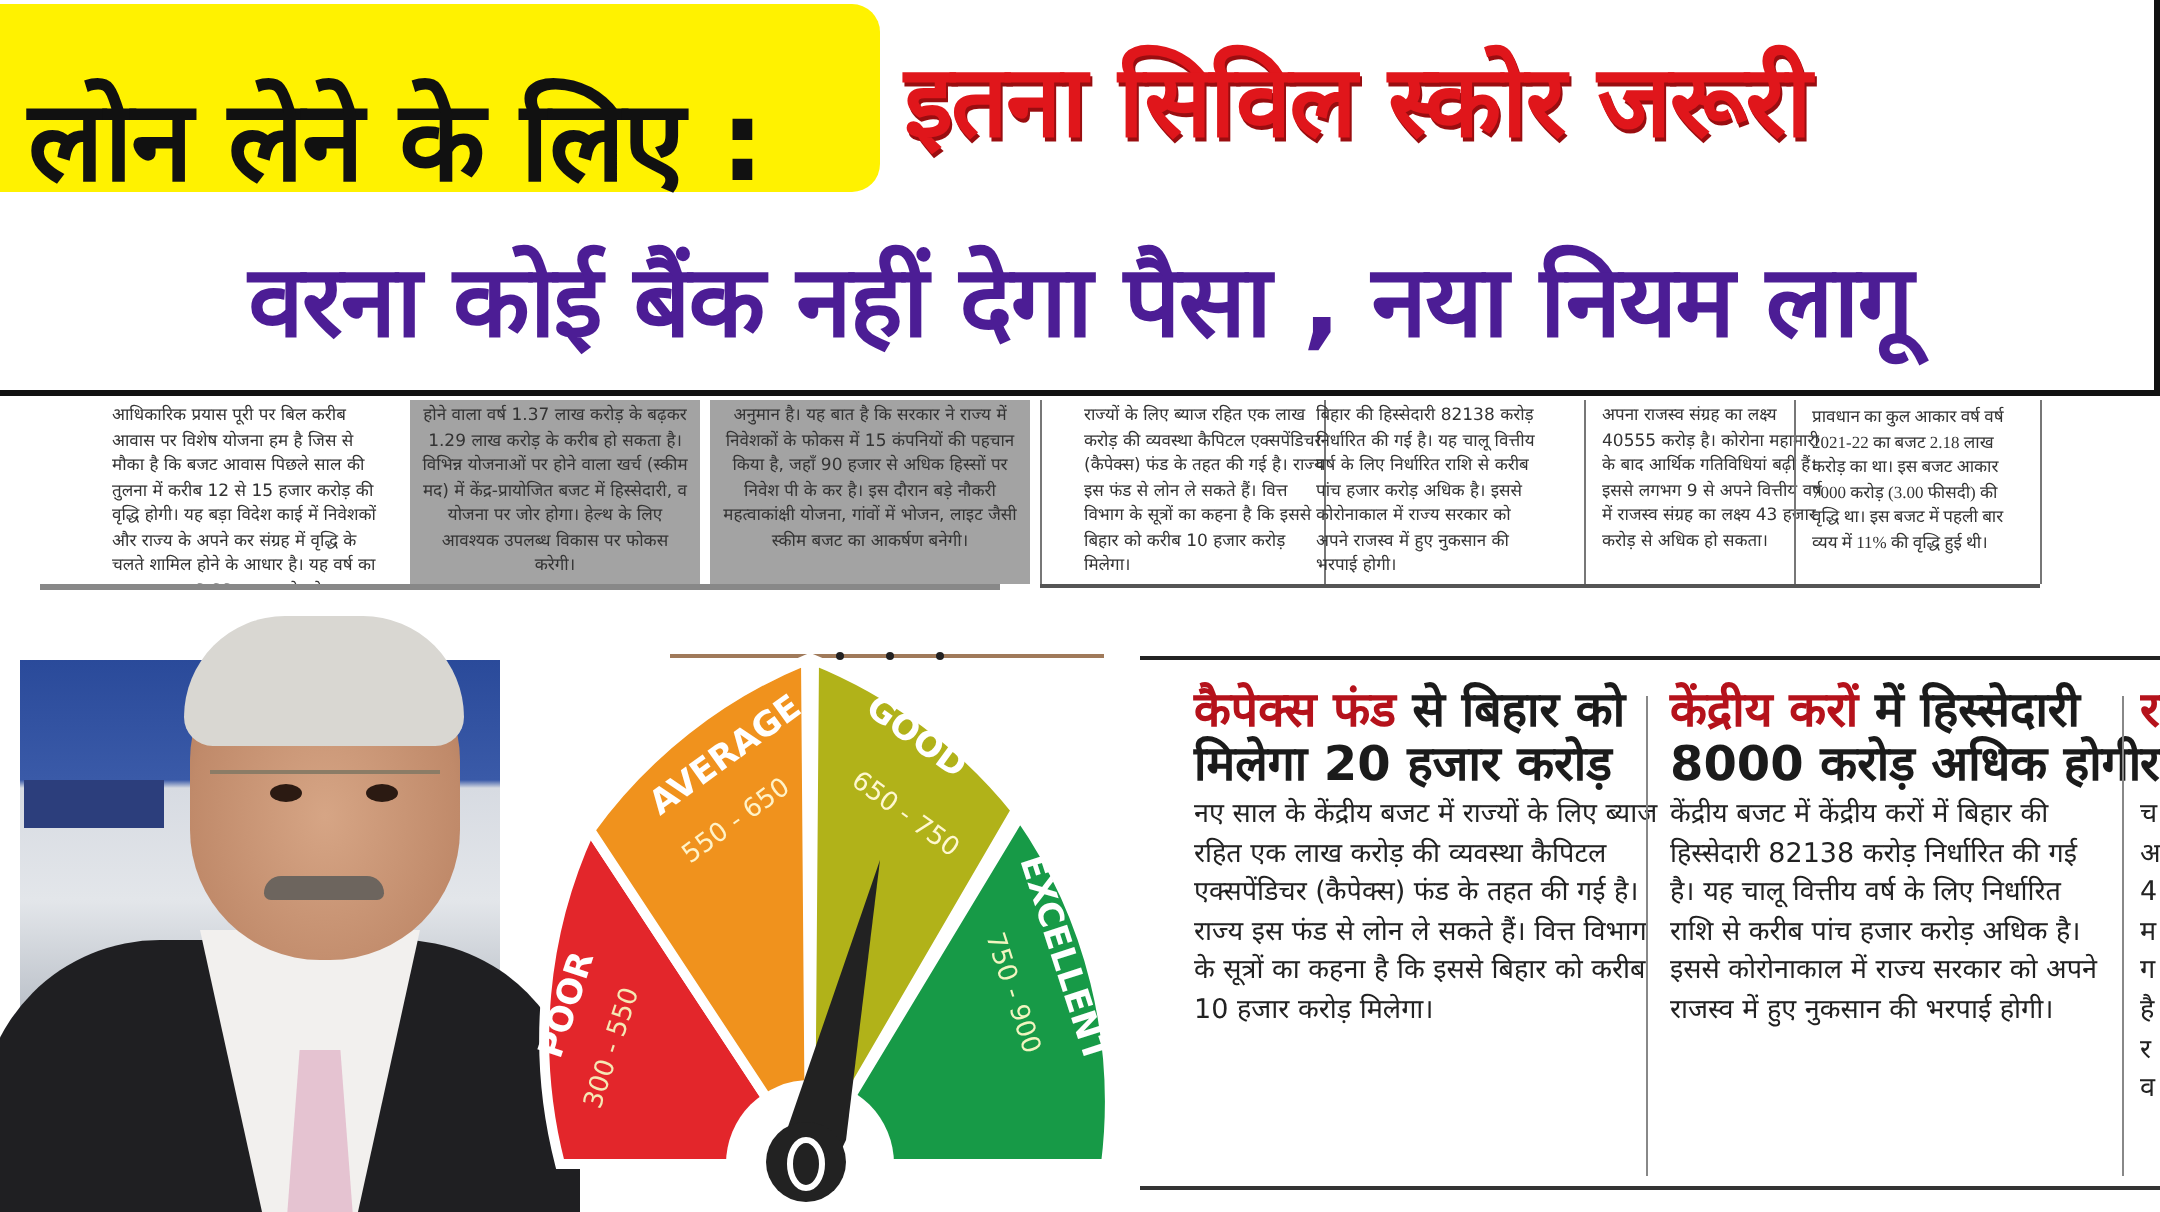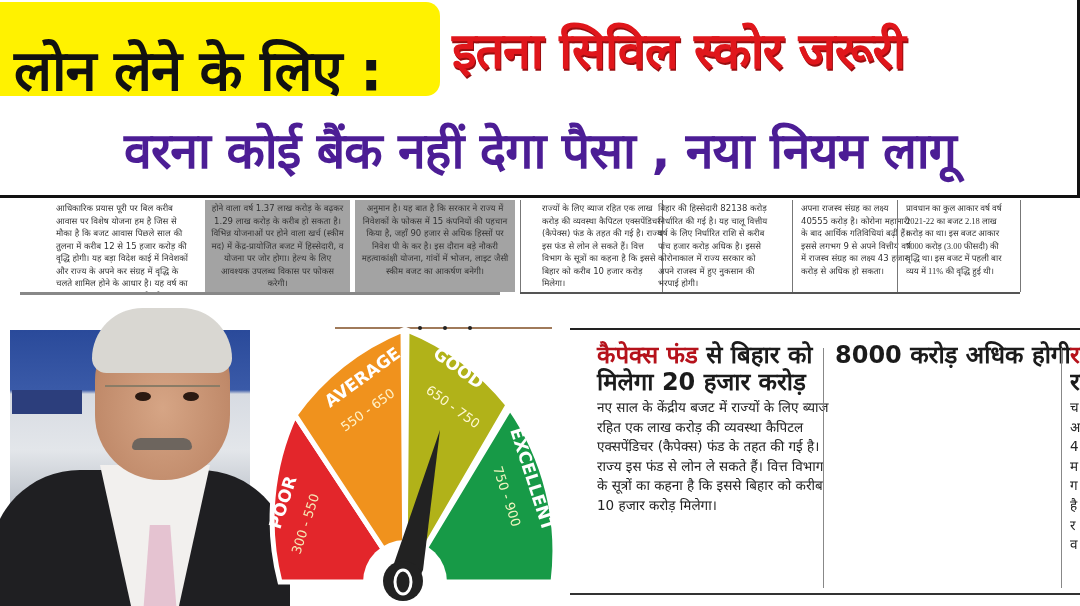--- a/index.html
+++ b/index.html
@@ -147,21 +147,25 @@
   <div class="art" style="left:27px;width:235px;">
     <div class="art-title">
       <span class="red">कैपेक्स फंड</span><span> से बिहार को</span>
     </div>
     <div class="art-title">मिलेगा 20 हजार करोड़</div>
     <div class="art-body">नए साल के केंद्रीय बजट में राज्यों के लिए ब्याज रहित एक लाख करोड़ की व्यवस्था कैपिटल एक्सपेंडिचर (कैपेक्स) फंड के तहत की गई है। राज्य इस फंड से लोन ले सकते हैं। वित्त विभाग के सूत्रों का कहना है कि इससे बिहार को करीब 10 हजार करोड़ मिलेगा।</div>
   </div>
   <div class="art-rule" style="left:253px;"></div>
 
   <div class="art" style="left:265px;width:220px;">
+    <div class="art-title">
+      <span class="red">केंद्रीय करों</span><span> में हिस्सेदारी</span>
+    </div>
     <div class="art-title">8000 करोड़ अधिक होगी</div>
+    <div class="art-body">केंद्रीय बजट में केंद्रीय करों में बिहार की हिस्सेदारी 82138 करोड़ निर्धारित की गई है। यह चालू वित्तीय वर्ष के लिए निर्धारित राशि से करीब पांच हजार करोड़ अधिक है। इससे कोरोनाकाल में राज्य सरकार को अपने राजस्व में हुए नुकसान की भरपाई होगी।</div>
   </div>
   <div class="art-rule" style="left:491px;"></div>
 
   <div class="art" style="left:500px;width:30px;overflow:hidden;">
     <div class="art-title">
       <span class="red">रा</span>
     </div>
     <div class="art-title">रा</div>
     <div class="art-body" style="width:12px;word-break:break-all;">च अ 4 म ग है र व</div>
   </div>

